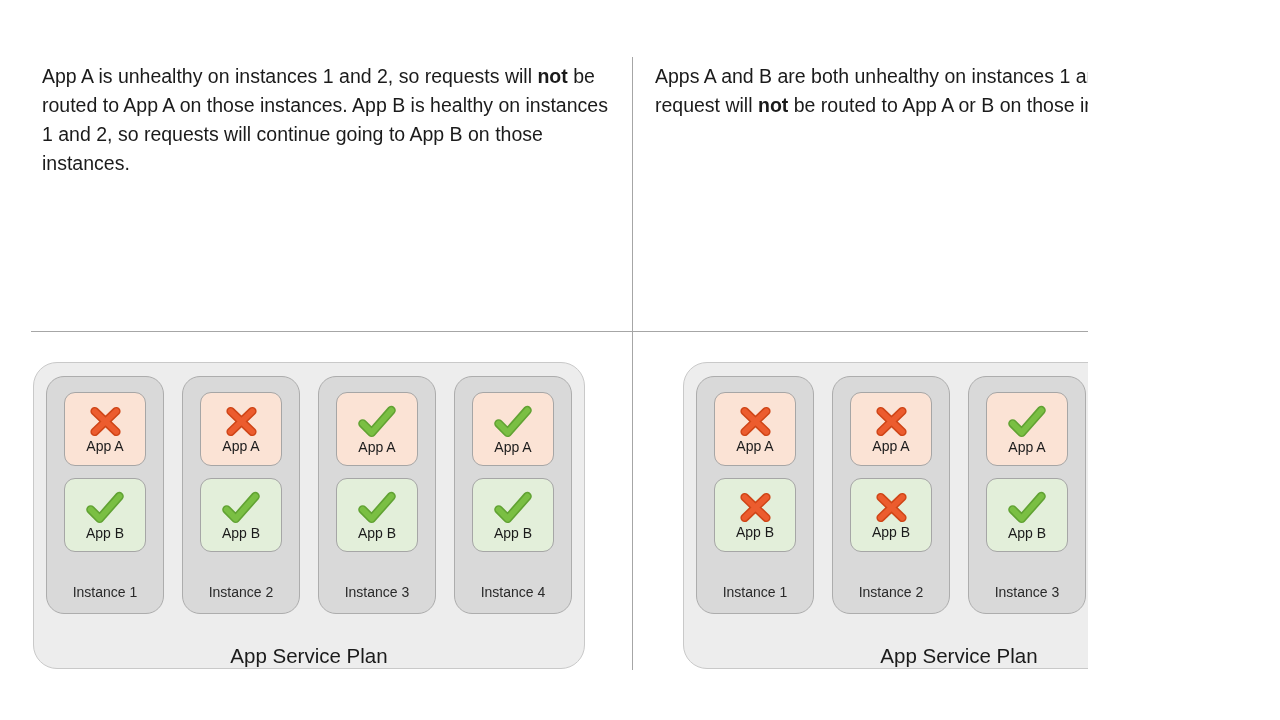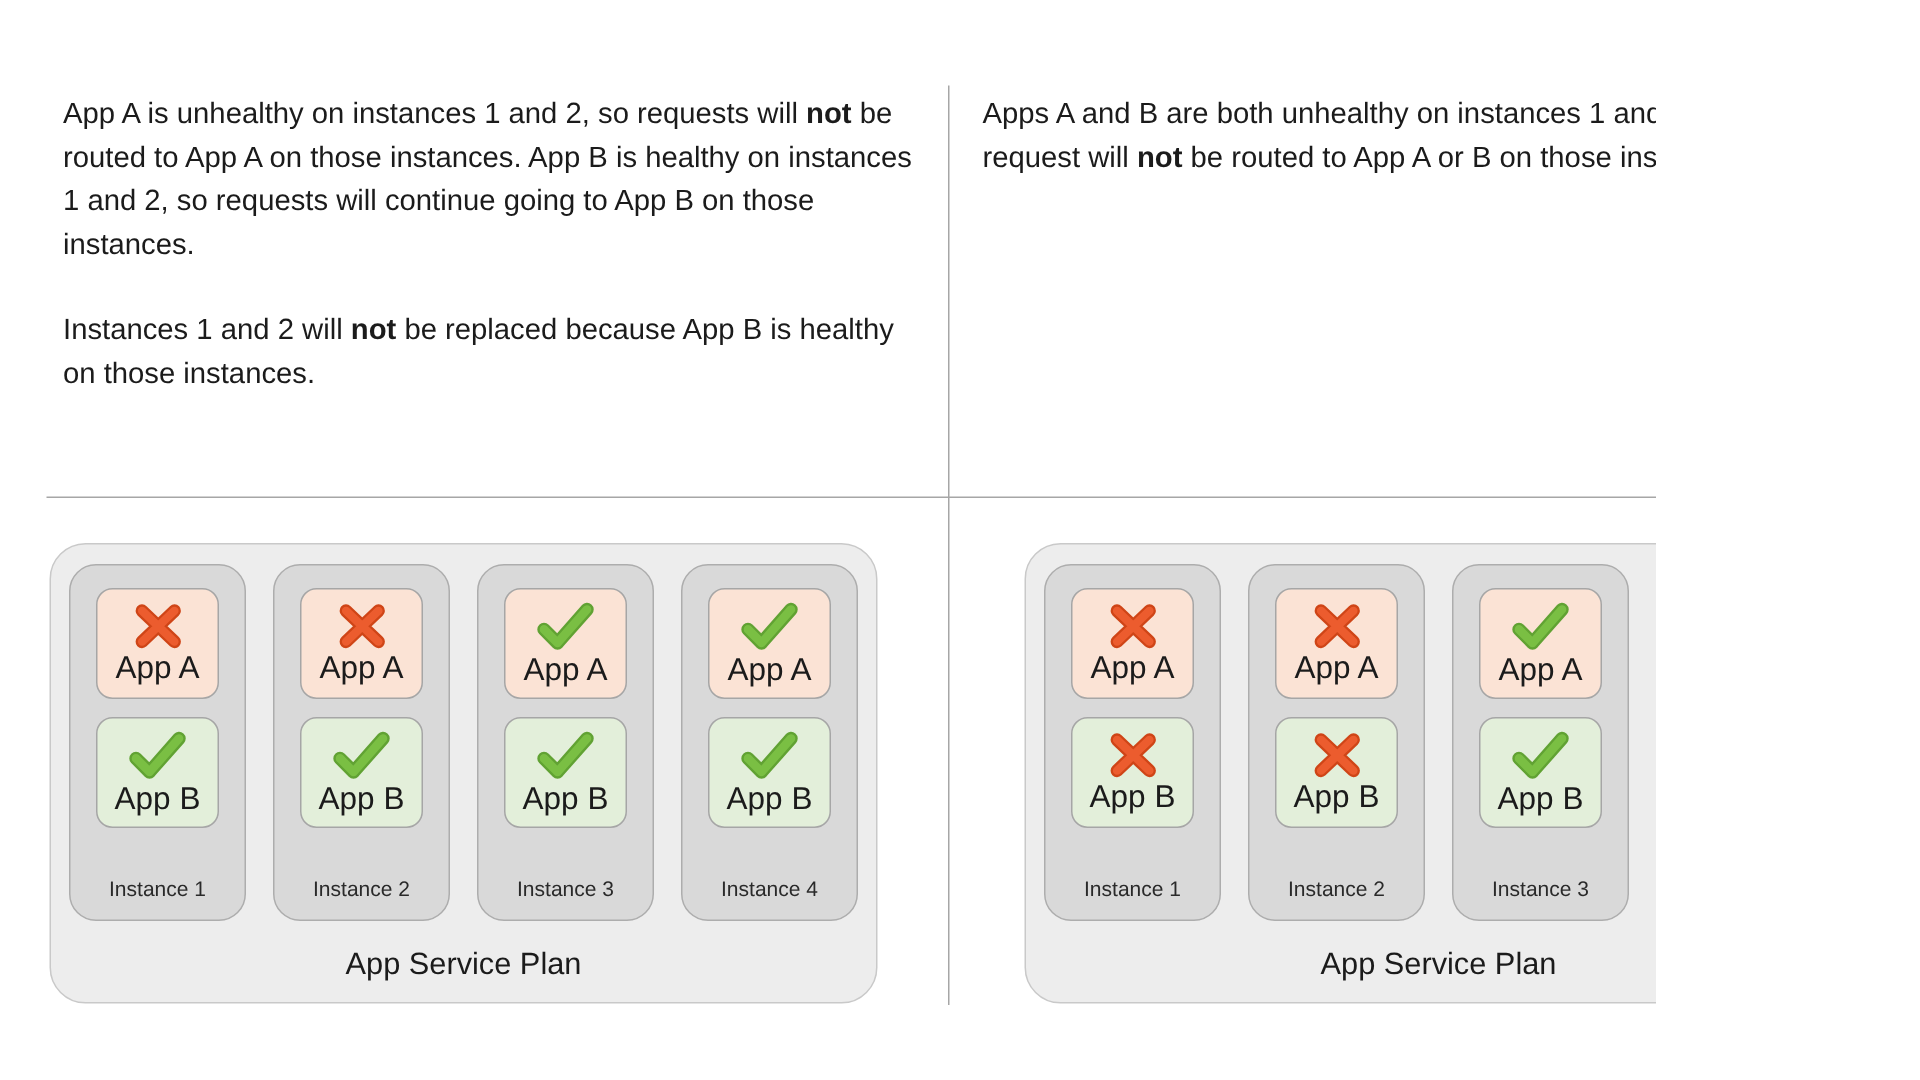--- a/index.html
+++ b/index.html
@@ -8,21 +8,20 @@
     background: #ffffff;
     font-family: "Liberation Sans", sans-serif;
     color: var(--text, #1b1b1b);
   }
   .slide {
     position: relative;
     width: 1088px;
     height: 720px;
     background: #ffffff;
     overflow: hidden;
-    padding-left: 16px;
   }
 
   
   .text-block {
     position: absolute;
     top: 62px;
     font-size: 19.5px;
     line-height: 1.48;
     color: var(--text, #1b1b1b);
   }
@@ -85,47 +84,45 @@
     display: flex;
     flex-direction: column;
     align-items: center;
     justify-content: center;
   }
   .app-box:first-child { margin-top: 15px; }
   .app-a { background: var(--appa-bg, #fbe3d5); }
   .app-b { background: var(--appb-bg, #e3efda); margin-top: 12px; }
   .mark { display: block; margin-top: 1px; }
   .app-label {
-    font-size: 21px;
+    font-size: 14px;
     margin-top: 0px;
     color: var(--text, #1b1b1b);
     white-space: nowrap;
   }
   .instance-label {
     margin-top: auto;
     margin-bottom: 13px;
     font-size: 14px;
     color: #2a2a2a;
     white-space: nowrap;
   }
   .plan-label {
     margin-top: auto;
-    margin-bottom: 13px;
     font-size: 20.5px;
     color: var(--text, #1b1b1b);
   }
 </style>
 </head>
 <body>
 
 <div class="slide">
 
   <div class="text-block left">
       <p>App A is unhealthy on instances 1 and 2, so requests will <b>not</b> be routed to App A on those instances. App B is healthy on instances 1 and 2, so requests will continue going to App B on those instances.</p>
-      <p>Instances 1 and 2 will <b>not</b> be replaced because App B is healthy on those instances.</p>
     </div>
 
   <div class="text-block right">
       <p>Apps A and B are both unhealthy on instances 1 and 2, so request will <b>not</b> be routed to App A or B on those instances.</p>
     </div>
 
   <div class="h-divider"></div>
   <div class="v-divider"></div>
 
   <div class="plan left">

